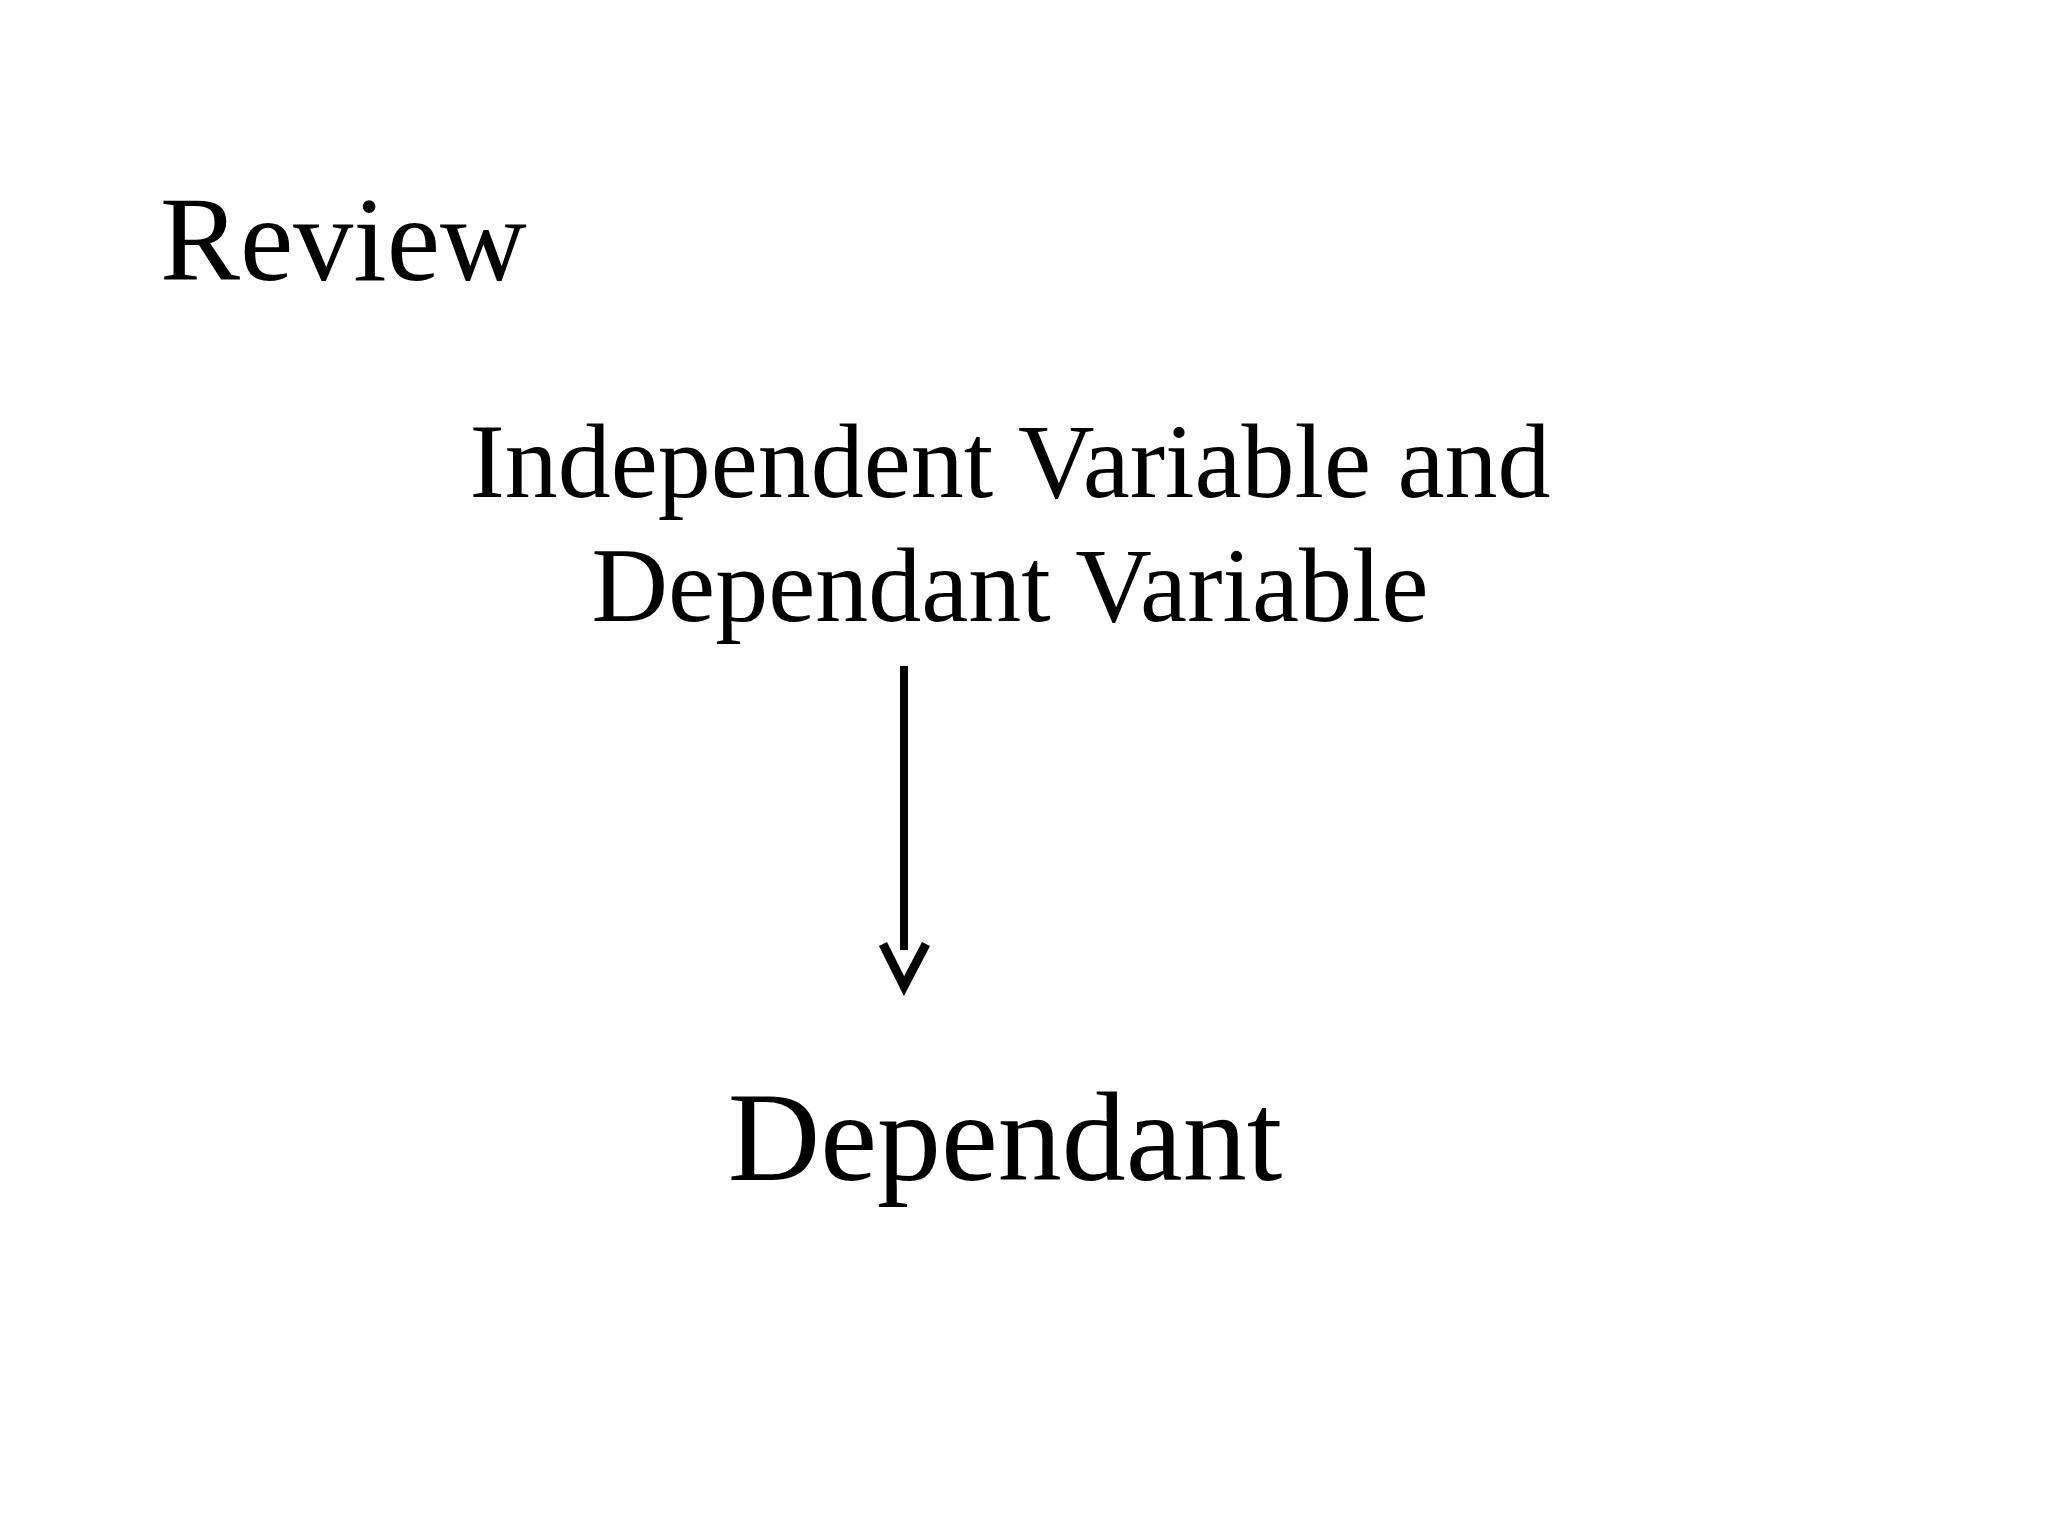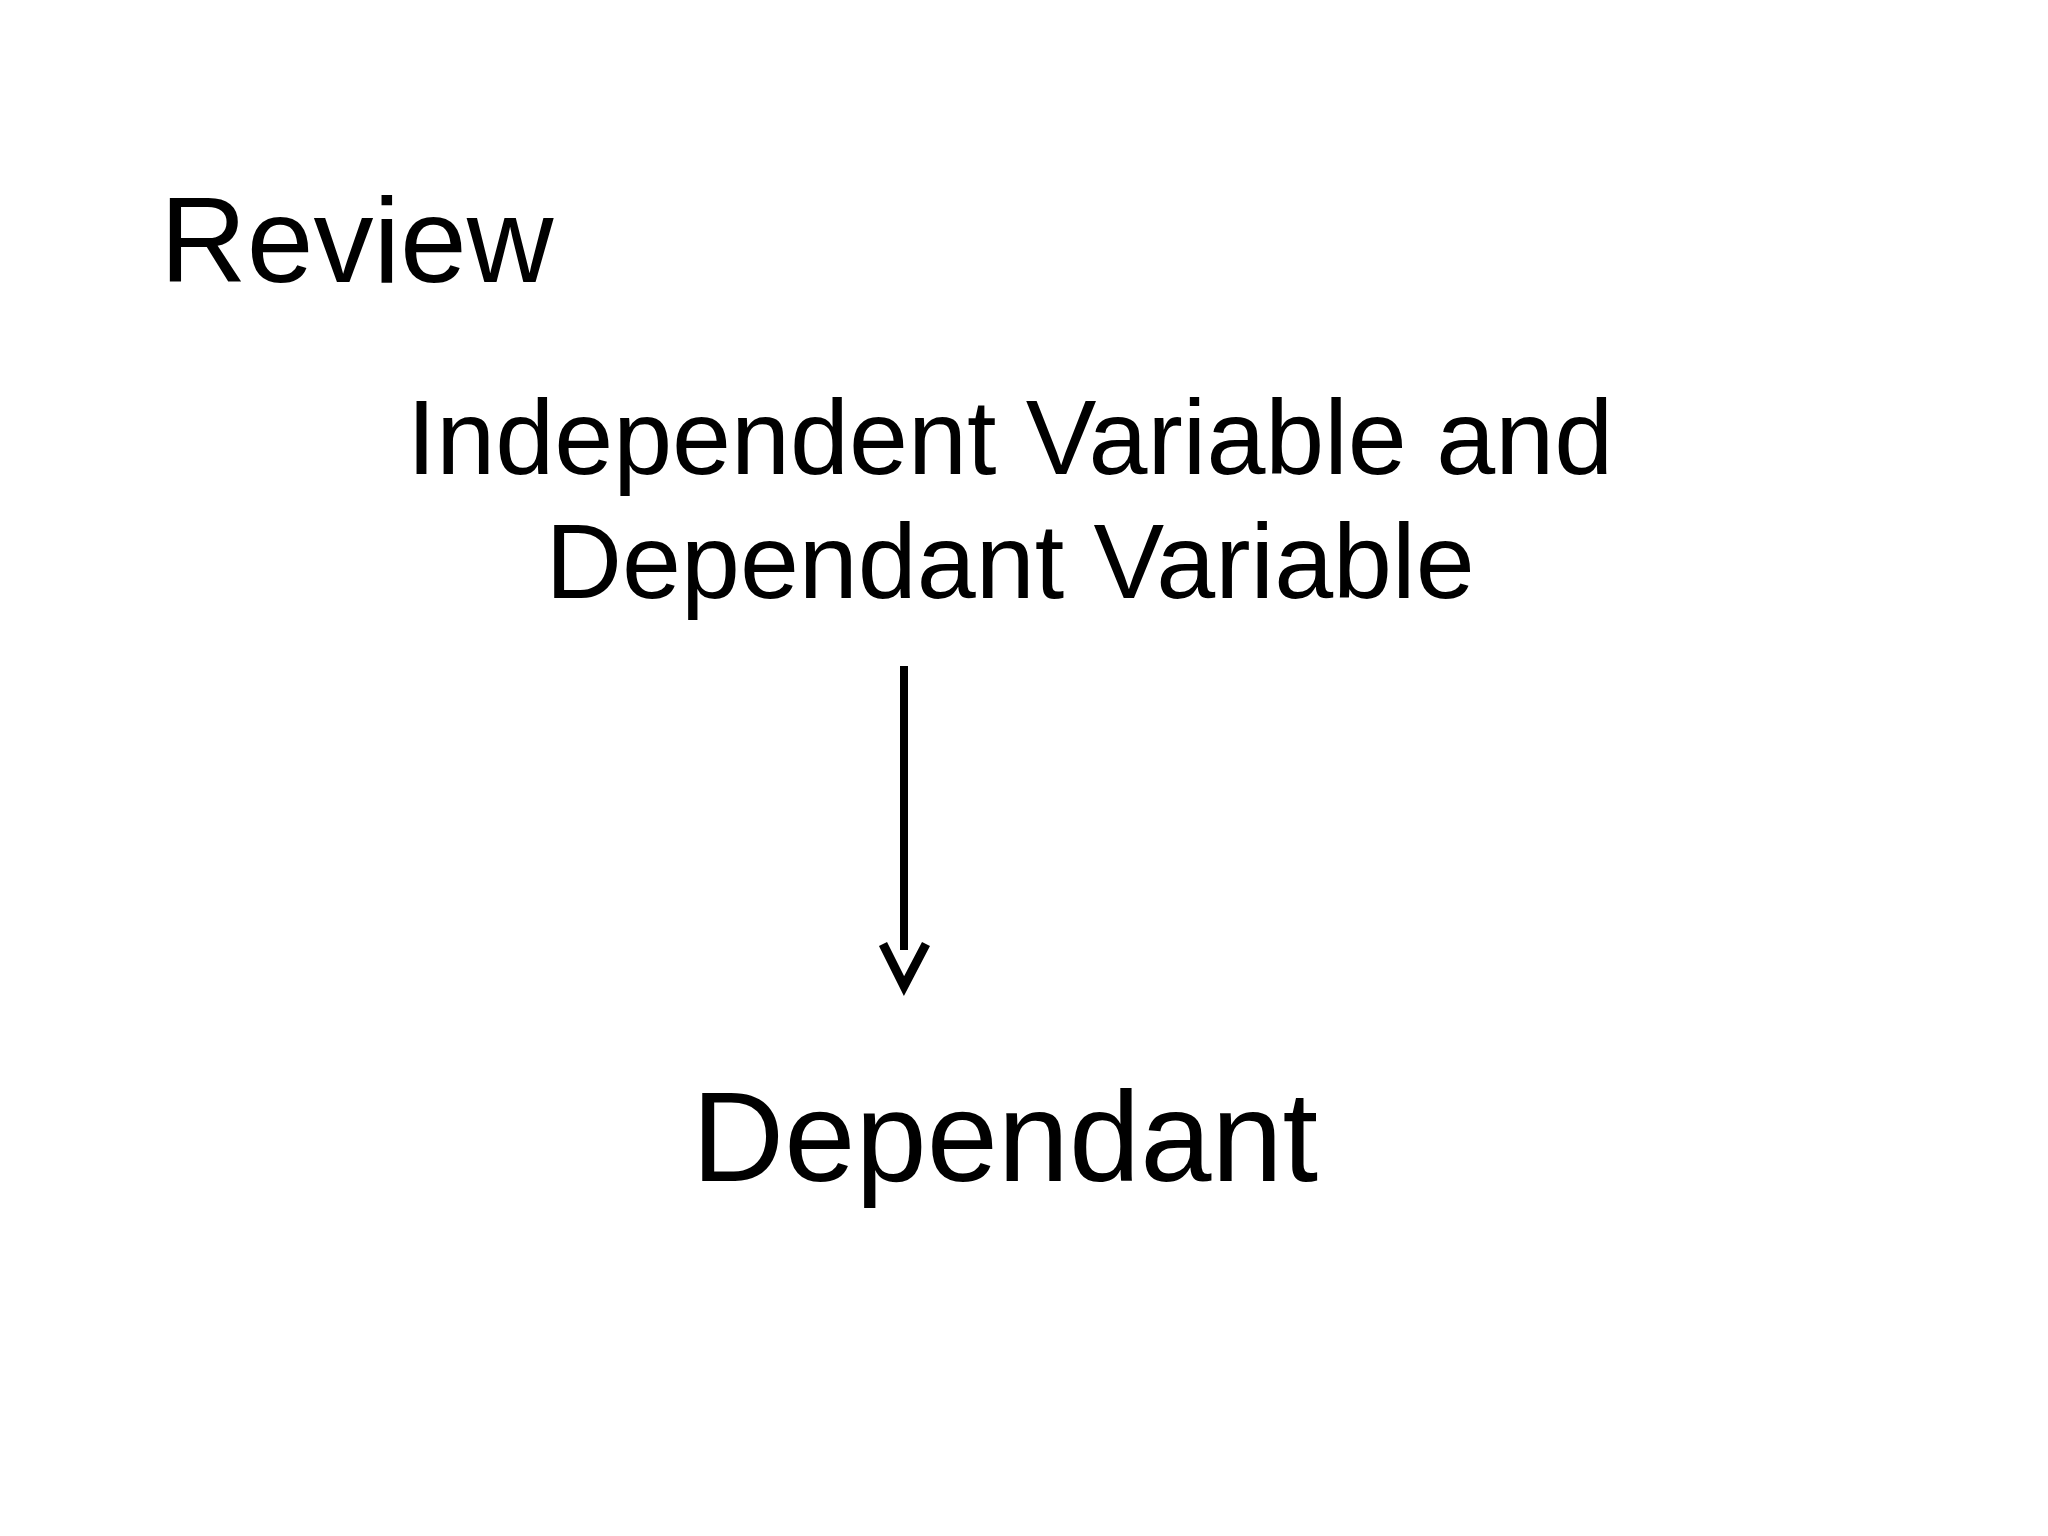--- a/index.html
+++ b/index.html
@@ -6,37 +6,37 @@
     margin: 0;
     padding: 0;
     background: #ffffff;
   }
   .slide {
     position: relative;
     width: 1677px;
     height: 1536px;
     background: #ffffff;
     overflow: hidden;
-    font-family: Liberation Sans, sans-serif;
+    font-family: Liberation Serif, serif;
     color: #000000;
   }
   .title {
     position: absolute;
     left: 160px;
     top: 180px;
     margin: 0;
     font-size: 120px;
     line-height: 120px;
     font-weight: 400;
     white-space: nowrap;
   }
   .concept-block {
     position: absolute;
     left: 310px;
-    top: 375px;
+    top: 400px;
     width: 1400px;
     text-align: center;
     font-size: 106px;
     line-height: 124px;
     font-weight: 400;
   }
   .arrow-svg {
     position: absolute;
     left: 0;
     top: 0;

